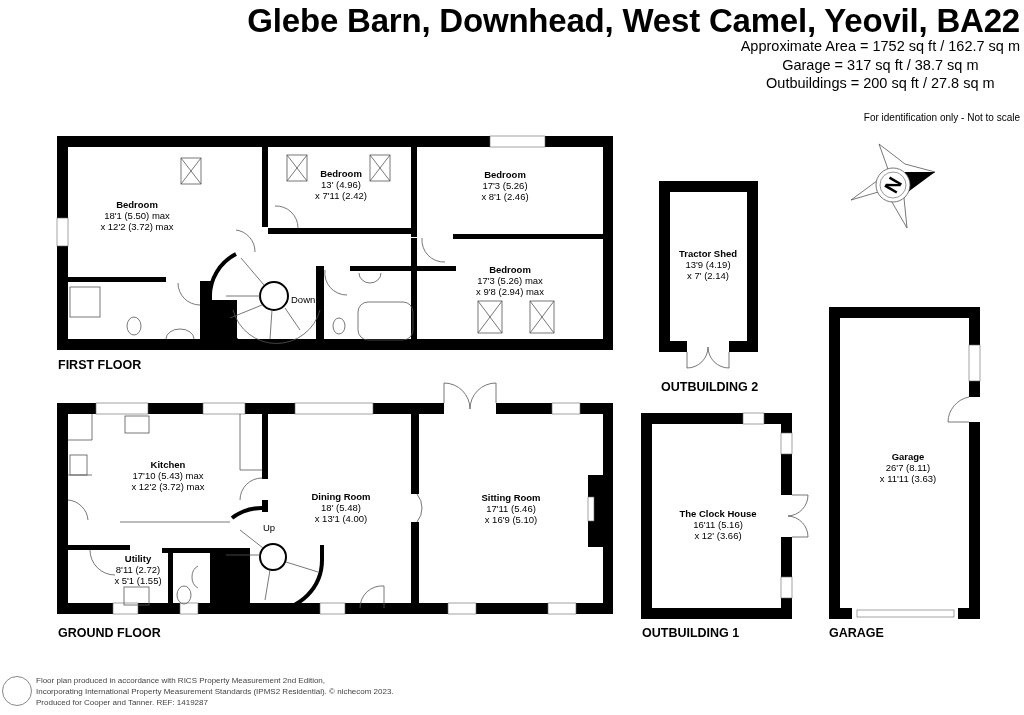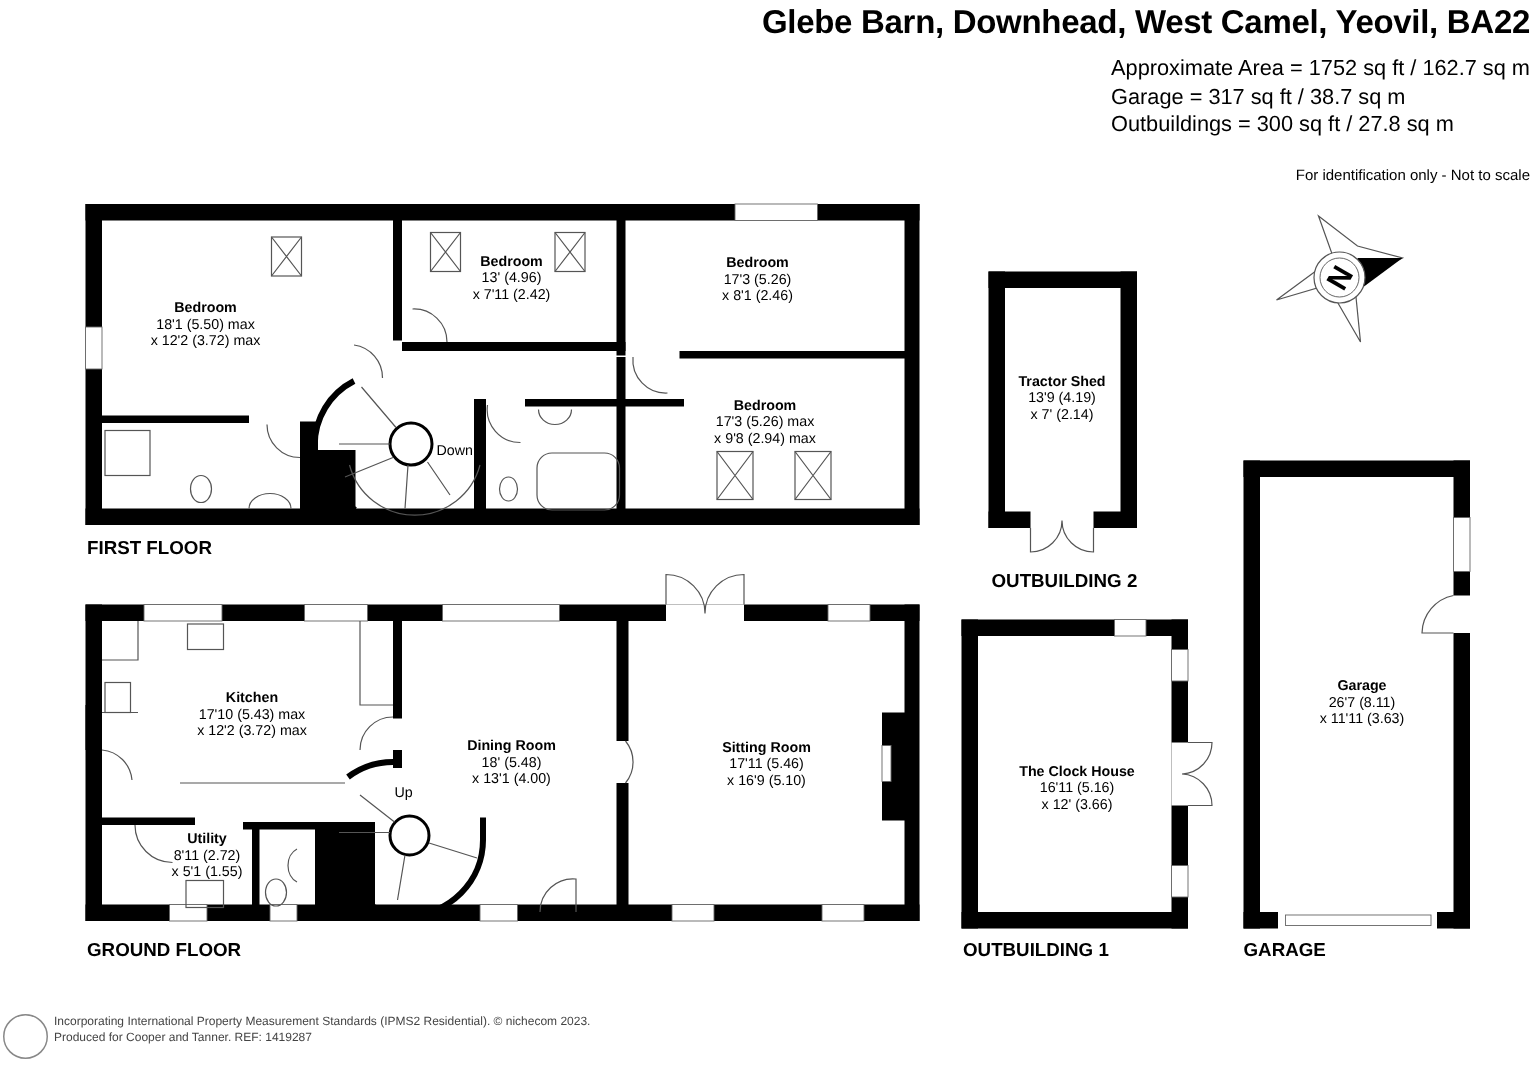--- a/index.html
+++ b/index.html
@@ -1,37 +1,37 @@
 <!DOCTYPE html>
 <html><head>
 <meta charset="utf-8">
 <style>
   html, body { margin:0; padding:0; background:#ffffff; }
   body { width:1024px; height:715px; position:relative; overflow:hidden; font-family:"Liberation Sans", sans-serif; color:#000; }
-  .title { position:absolute; right:4px; top:2px; font-size:22px; font-weight:bold; letter-spacing:-0.2px; white-space:nowrap; }
-  .areas { position:absolute; right:4px; top:37px; text-align:left; font-size:14.5px; line-height:18.5px; }
+  .title { position:absolute; right:4px; top:2px; font-size:33px; font-weight:bold; letter-spacing:-0.2px; white-space:nowrap; }
+  .areas { position:absolute; right:4px; top:37px; text-align:center; font-size:14.5px; line-height:18.5px; }
   .note { position:absolute; right:4px; top:112px; font-size:10px;padding-left:32px; }
   svg.plan { position:absolute; left:0; top:0; }
   .wall { fill:#000; }
   .lbl-name { font-family:"Liberation Sans", sans-serif; font-weight:bold; font-size:9.5px; }
   .lbl-dim { font-family:"Liberation Sans", sans-serif; font-size:9.5px; }
   .floor-lbl { font-family:"Liberation Sans", sans-serif; font-weight:bold; font-size:12.5px; }
   .thin { fill:none; stroke:#555; stroke-width:0.8; }
   .win { fill:#fff; stroke:#666; stroke-width:0.6; }
   .footer { position:absolute; left:36px; top:675px; font-size:8px; color:#444; line-height:11px; }
   .footer-icon { position:absolute; left:2px; top:676px; width:28px; height:28px; border:1px solid #888; border-radius:50%; }
 </style>
 </head>
 <body>
 
 <div class="title">Glebe Barn, Downhead, West Camel, Yeovil, BA22</div>
 <div class="areas">
   <div>Approximate Area = 1752 sq ft / 162.7 sq m</div>
   <div>Garage = 317 sq ft / 38.7 sq m</div>
-  <div>Outbuildings = 300 sq ft / 27.8 sq m</div>
+  <div>Outbuildings = 200 sq ft / 27.8 sq m</div>
 </div>
 <div class="note">For identification only - Not to scale</div>
 
 <svg class="plan" width="1024" height="715" viewBox="0 0 1024 715">
 
   <g>
 
     <rect class="wall" x="57" y="136" width="556" height="11"></rect>
     <rect class="wall" x="57" y="339" width="556" height="11"></rect>
     <rect class="wall" x="57" y="136" width="11" height="214"></rect>
@@ -214,15 +214,16 @@
     <path class="thin" d="M969 397 A26 26 0 0 0 948 422 L969 422"></path>
     <text x="908" y="460" text-anchor="middle" class="lbl-name">Garage</text>
     <text x="908" y="471" text-anchor="middle" class="lbl-dim">26'7 (8.11)</text>
     <text x="908" y="482" text-anchor="middle" class="lbl-dim">x 11'11 (3.63)</text>
     <text x="829" y="637" class="floor-lbl">GARAGE</text>
   </g>
 </svg>
 
 <div class="footer-icon"></div>
 <div class="footer">
+  <div>Floor plan produced in accordance with RICS Property Measurement 2nd Edition,</div>
   <div>Incorporating International Property Measurement Standards (IPMS2 Residential).   © nichecom 2023.</div>
   <div>Produced for Cooper and Tanner.   REF: 1419287</div>
 </div>
 
 </body></html>

